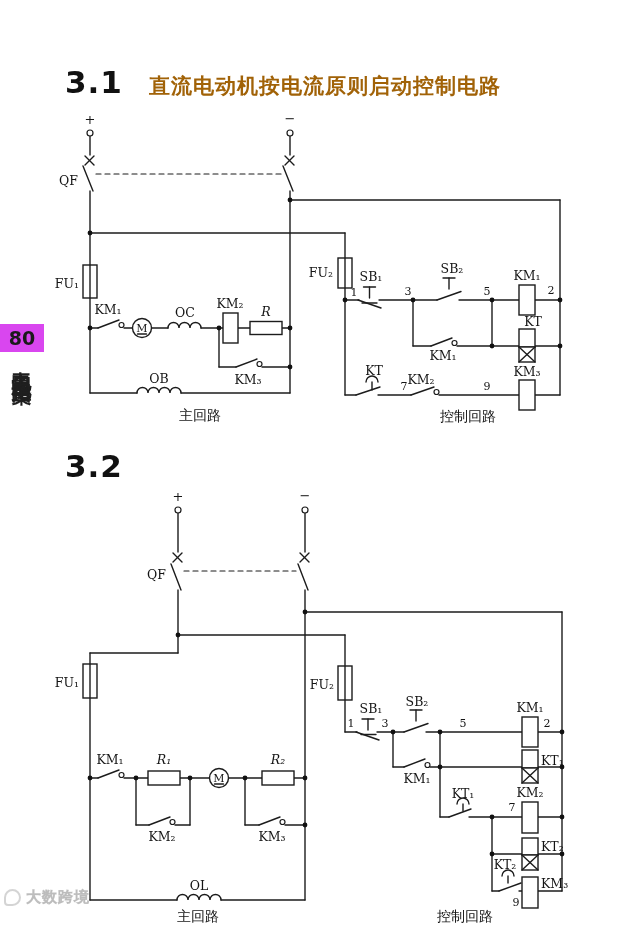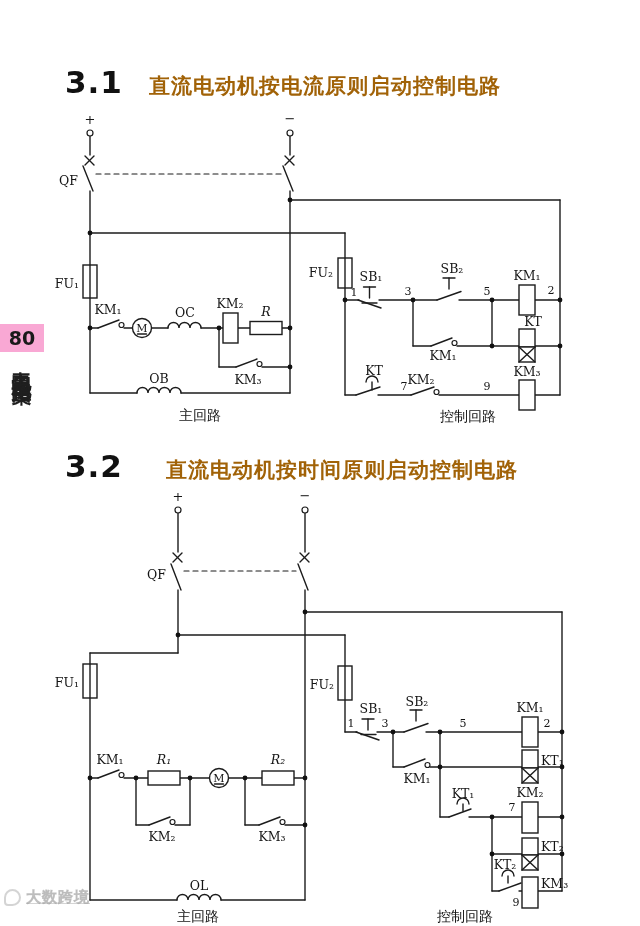--- a/index.html
+++ b/index.html
@@ -2,21 +2,21 @@
 <html><head>
 <meta charset="utf-8">
 <style>
   html,body{margin:0;padding:0;}
   body{width:640px;height:926px;position:relative;background:#ffffff;
        font-family:"DejaVu Sans","Liberation Sans",sans-serif;overflow:hidden;}
   .page{position:absolute;inset:0;background:#ffffff;}
 
   
   .pagenum-band{position:absolute;left:0;top:324px;width:44px;height:28px;
-      background:#f9a8d4;display:flex;align-items:center;justify-content:center;
+      background:#d946ef;display:flex;align-items:center;justify-content:center;
       font:bold 19px "DejaVu Sans",sans-serif;color:#1a1a1a;}
   .side-title{position:absolute;left:9px;top:356px;height:200px;
       writing-mode:vertical-rl;text-orientation:upright;
       font:bold 20px "DejaVu Sans",sans-serif;letter-spacing:2px;color:#1f1f1f;}
 
   
   .hdr{position:absolute;left:57px;display:flex;align-items:baseline;white-space:nowrap;margin-left:8px;}
   .hdr .num{font:bold 31px "DejaVu Sans",sans-serif;letter-spacing:1px;color:#111;}
   .hdr .ttl{font:bold 21px "DejaVu Sans",sans-serif;margin-left:26px;
             letter-spacing:1px;color:#a16207;}
@@ -33,21 +33,21 @@
   .cc{fill:#ffffff;stroke:#1c1c1c;stroke-width:1.2;}
   svg text{font-family:"DejaVu Serif","DejaVu Sans",serif;font-size:12.5px;
            fill:#141414;}
   svg text.cjk{font-family:"DejaVu Sans",sans-serif;font-size:14px;}
   svg text.it{font-style:italic;}
   svg text.sm{font-size:11px;}
   svg text.pm{font-size:13px;}
 
   
   .watermark{position:absolute;left:4px;top:888px;display:flex;align-items:center;
-      gap:5px;color:rgba(160,160,160,0.45);text-decoration:underline;}
+      gap:5px;color:rgba(160,160,160,0.45);}
   .wm-logo{width:17px;height:17px;border:2px solid rgba(160,160,160,0.45);
       border-radius:50% 50% 50% 4px;box-sizing:border-box;}
   .wm-text{font:bold 15px "DejaVu Sans",sans-serif;letter-spacing:1px;
       -webkit-text-stroke:0.5px rgba(160,160,160,0.45);}
 </style>
 </head>
 <body>
 
 <div class="page">
 
@@ -191,21 +191,20 @@
     <text x="374" y="375" text-anchor="middle">KT</text>
     <text class="sm" x="404" y="390" text-anchor="middle">7</text>
     <text x="421" y="384" text-anchor="middle">KM₂</text>
     <text class="sm" x="487" y="390" text-anchor="middle">9</text>
     <text x="527" y="376" text-anchor="middle">KM₃</text>
     <text class="cjk" x="468" y="421" text-anchor="middle">控制回路</text>
   </svg>
 
   <div class="hdr" id="hdr2">
     <span class="num">3.2</span>
-    <span class="ttl">直流电动机按时间原则启动控制电路</span>
   </div>
 
   <svg id="svg2" width="600" height="438" viewBox="40 488 600 438">
 
     <g>
 
       <line class="w" x1="178" y1="513" x2="178" y2="552"></line>
       <line class="w" x1="173" y1="553" x2="182" y2="562"></line>
       <line class="w" x1="182" y1="553" x2="173" y2="562"></line>
       <line class="w" x1="171" y1="564" x2="181" y2="590"></line>

